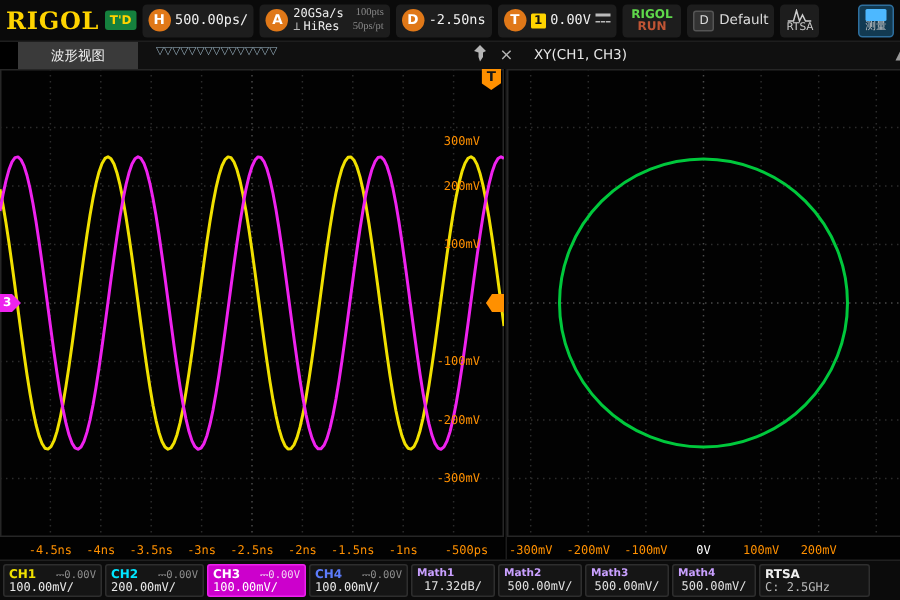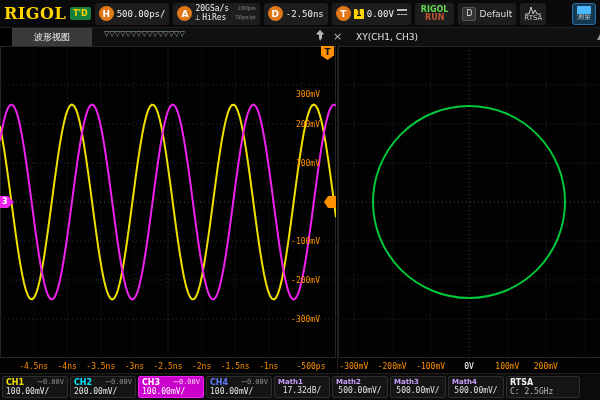--- a/index.html
+++ b/index.html
@@ -66,21 +66,21 @@
     clip-path:polygon(12px 0,4px 0,0 6px,4px 12px,12px 12px);}
 
   
   .statusbar{position:absolute;top:373px;left:0;width:600px;height:27px;background:#0b0b0b;
     border-top:1px solid #202020;display:flex;gap:2px;padding:2px;box-sizing:border-box;}
   .chbox,.mathbox,.rtsabox{background:#151515;border:1px solid #2e2e2e;border-radius:2px;
     padding:1px 3px;box-sizing:border-box;overflow:hidden;line-height:1.15;}
   .chbox{width:66px;}
   .mathbox{width:56px;}
   .rtsabox{width:74px;}
-  .chbox .r1{display:flex;justify-content:space-between;align-items:flex-start;font-size:7px;}
+  .chbox .r1{display:flex;justify-content:space-between;align-items:flex-end;font-size:7px;}
   .chbox .nm{font-weight:bold;font-size:8px;}
   .chbox .off{color:#8f8f8f;font-size:7px;font-family:"DejaVu Sans Mono",monospace;}
   .chbox .r2{font-size:8px;color:#e8e8e8;font-family:"DejaVu Sans Mono",monospace;}
   .chbox.sel{background:#cc00cc;border-color:#ee22ee;}
   .chbox.sel .nm{color:#fff !important;}
   .chbox.sel .off{color:#f2d5f2;}
   .chbox.sel .r2{color:#ffffff;}
   .mathbox .nm{font-size:7px;font-weight:bold;}
   .mathbox .val{font-size:8px;color:#e0e0e0;font-family:"DejaVu Sans Mono",monospace;text-align:center;}
   .rtsabox .nm{font-size:8px;color:#f0f0f0;font-weight:bold;}

